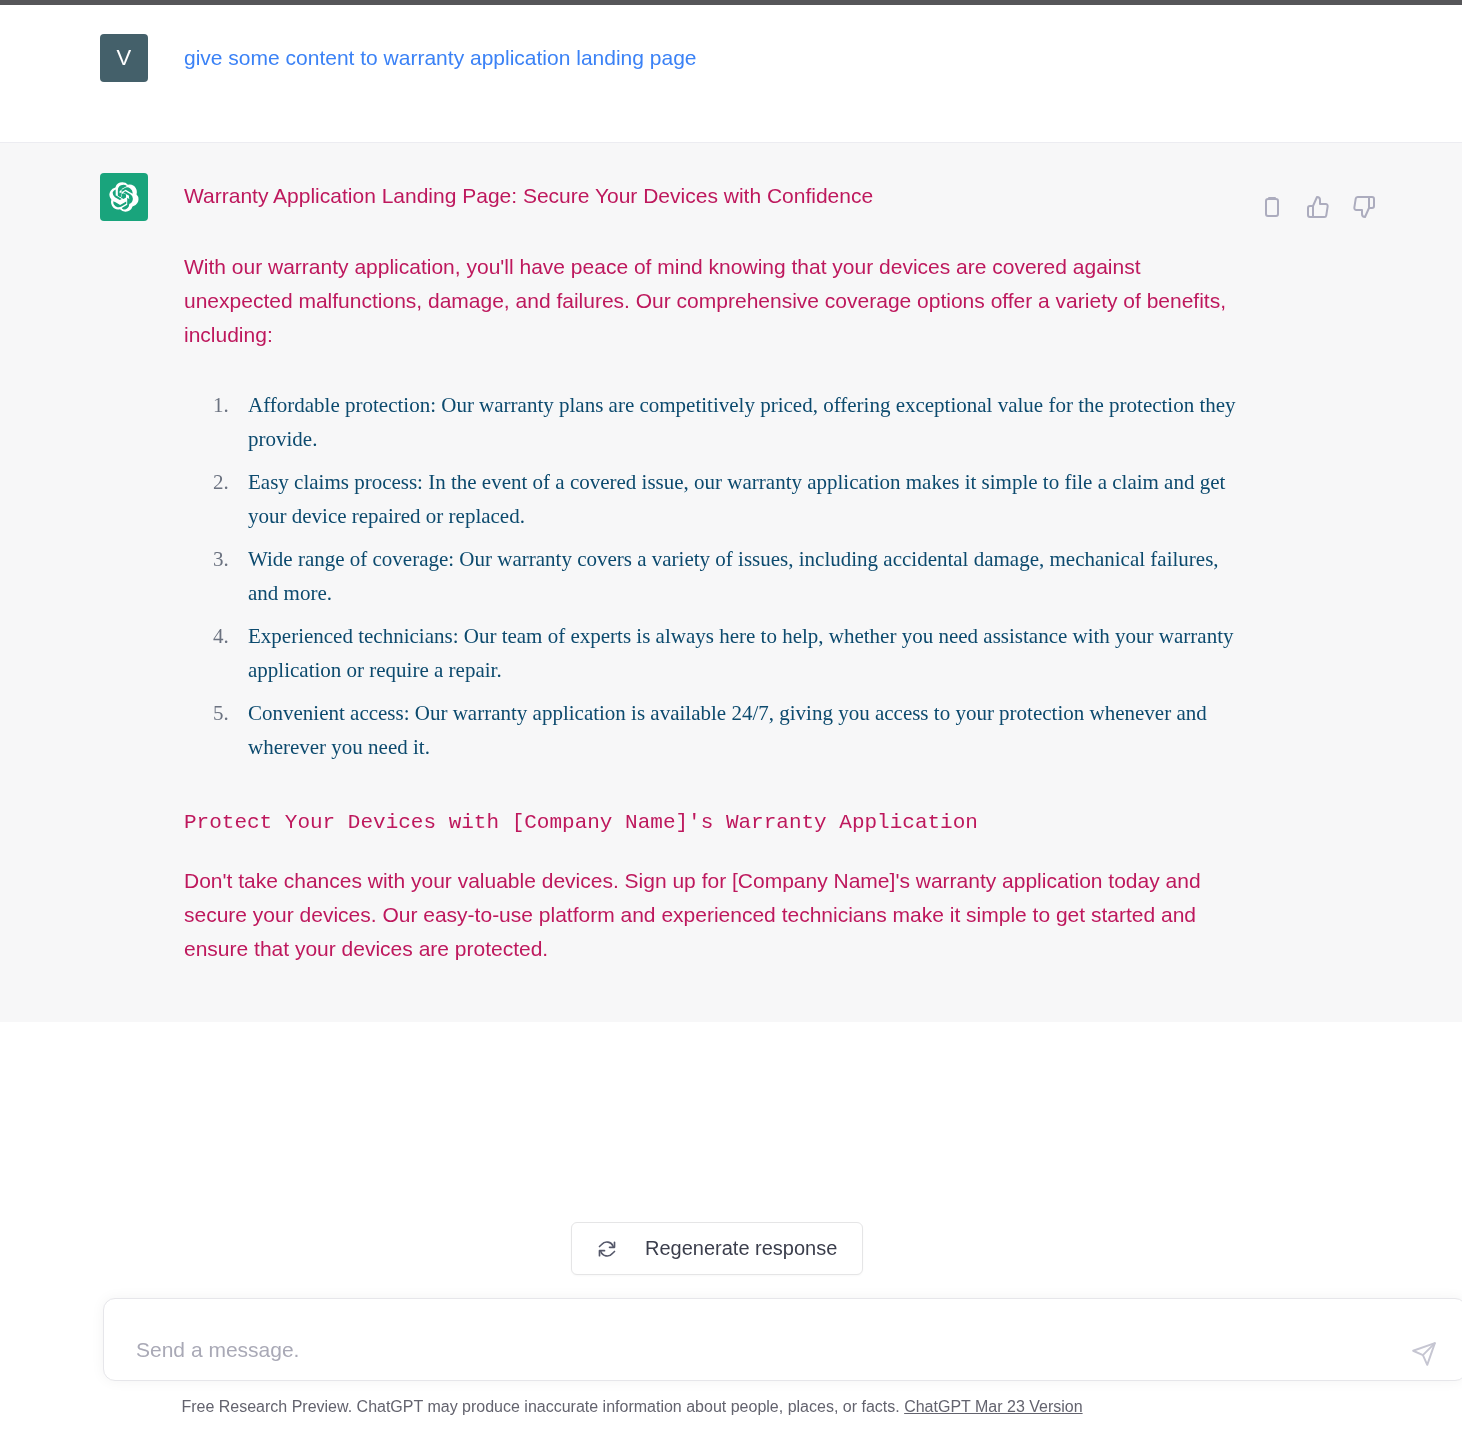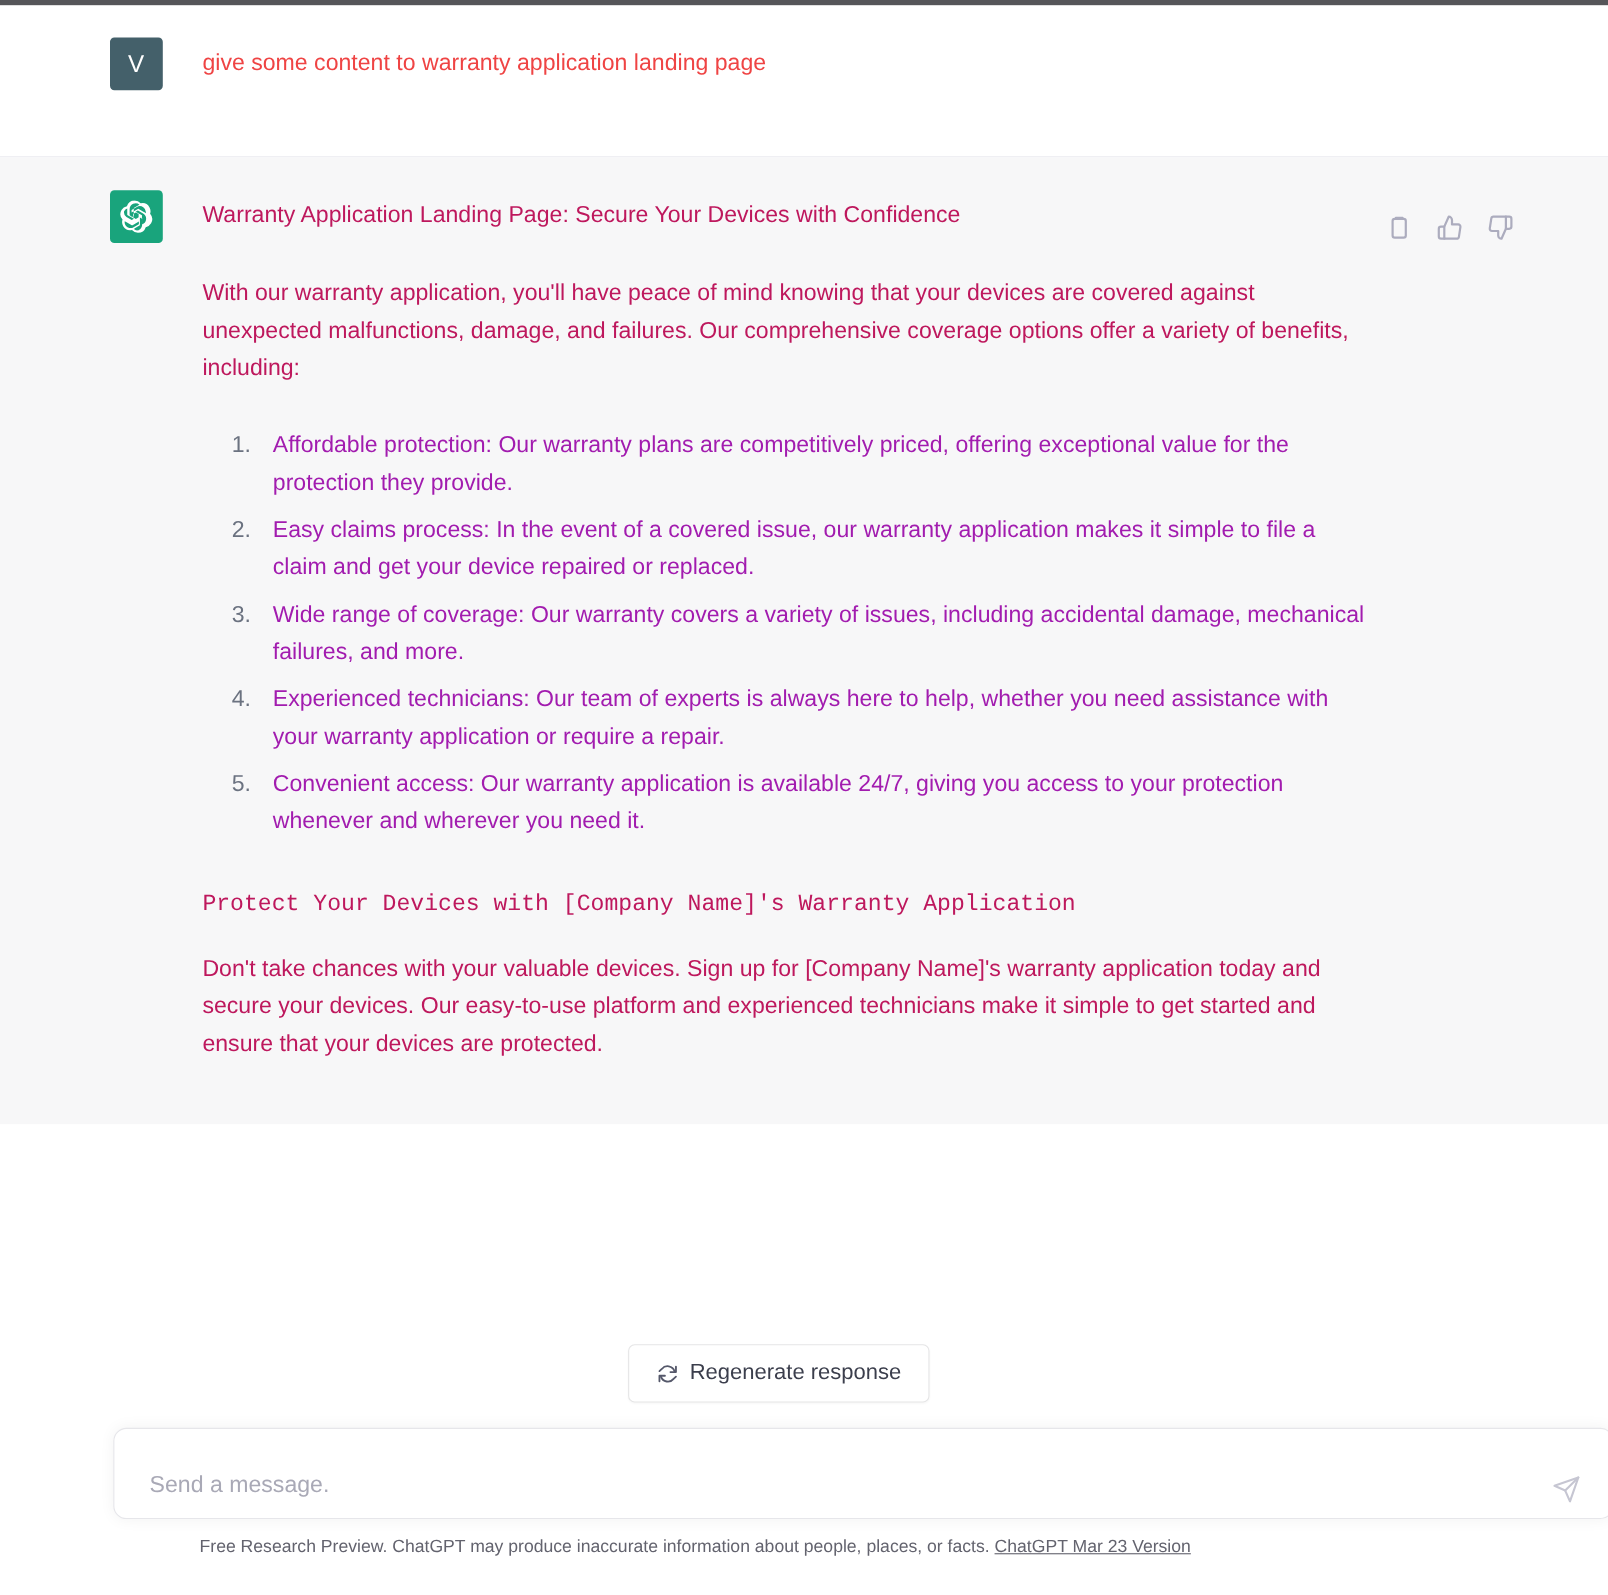--- a/index.html
+++ b/index.html
@@ -88,42 +88,43 @@
     flex: 1 1 auto;
     min-width: 0;
     font-size: 21px;
     line-height: 1.42;
     color: #363b48;
     padding-top: 6px;
   }
   .msg-user {
     padding-top: 9px;
     font-size: 21px;
-    color: #ef4444;
+    color: #3b82f6;
   }
 
   .msg-assistant p {
     margin: 0 0 36px 0;
     line-height: 1.62;
     max-width: 1060px;
     color: #be185d;
   }
   .msg-assistant p.heading-line { margin-bottom: 37px; }
   .msg-assistant p.tight { margin-bottom: 24px; font-family: Liberation Mono, monospace; }
 
   .msg-assistant ol {
     margin: 0 0 42px 0;
     padding-left: 50px;
     max-width: 1060px;
   }
   .msg-assistant ol li {
     margin-bottom: 9px;
     line-height: 1.62;
     padding-left: 14px;
-    color: #a21caf;
+    color: #0c4a6e;
+    font-family: Liberation Serif, serif;
   }
   .msg-assistant ol li::marker {
     color: #6b7280;
   }
 
   
   .msg-actions {
     position: absolute;
     top: 52px;
     right: 86px;
@@ -144,21 +145,21 @@
   .regenerate {
     position: absolute;
     left: 571px;
     top: 1222px;
     background: #ffffff;
     border: 1px solid #e5e5e6;
     border-radius: 6px;
     padding: 14px 25px;
     display: flex;
     align-items: center;
-    gap: 10px;
+    gap: 28px;
     font-size: 20px;
     color: #3b3e4c;
     box-shadow: 0 1px 2px rgba(0,0,0,.03);
     cursor: pointer;
     z-index: 20;
   }
   .regenerate .rg-icon {
     width: 20px;
     height: 20px;
     color: #55586a;

